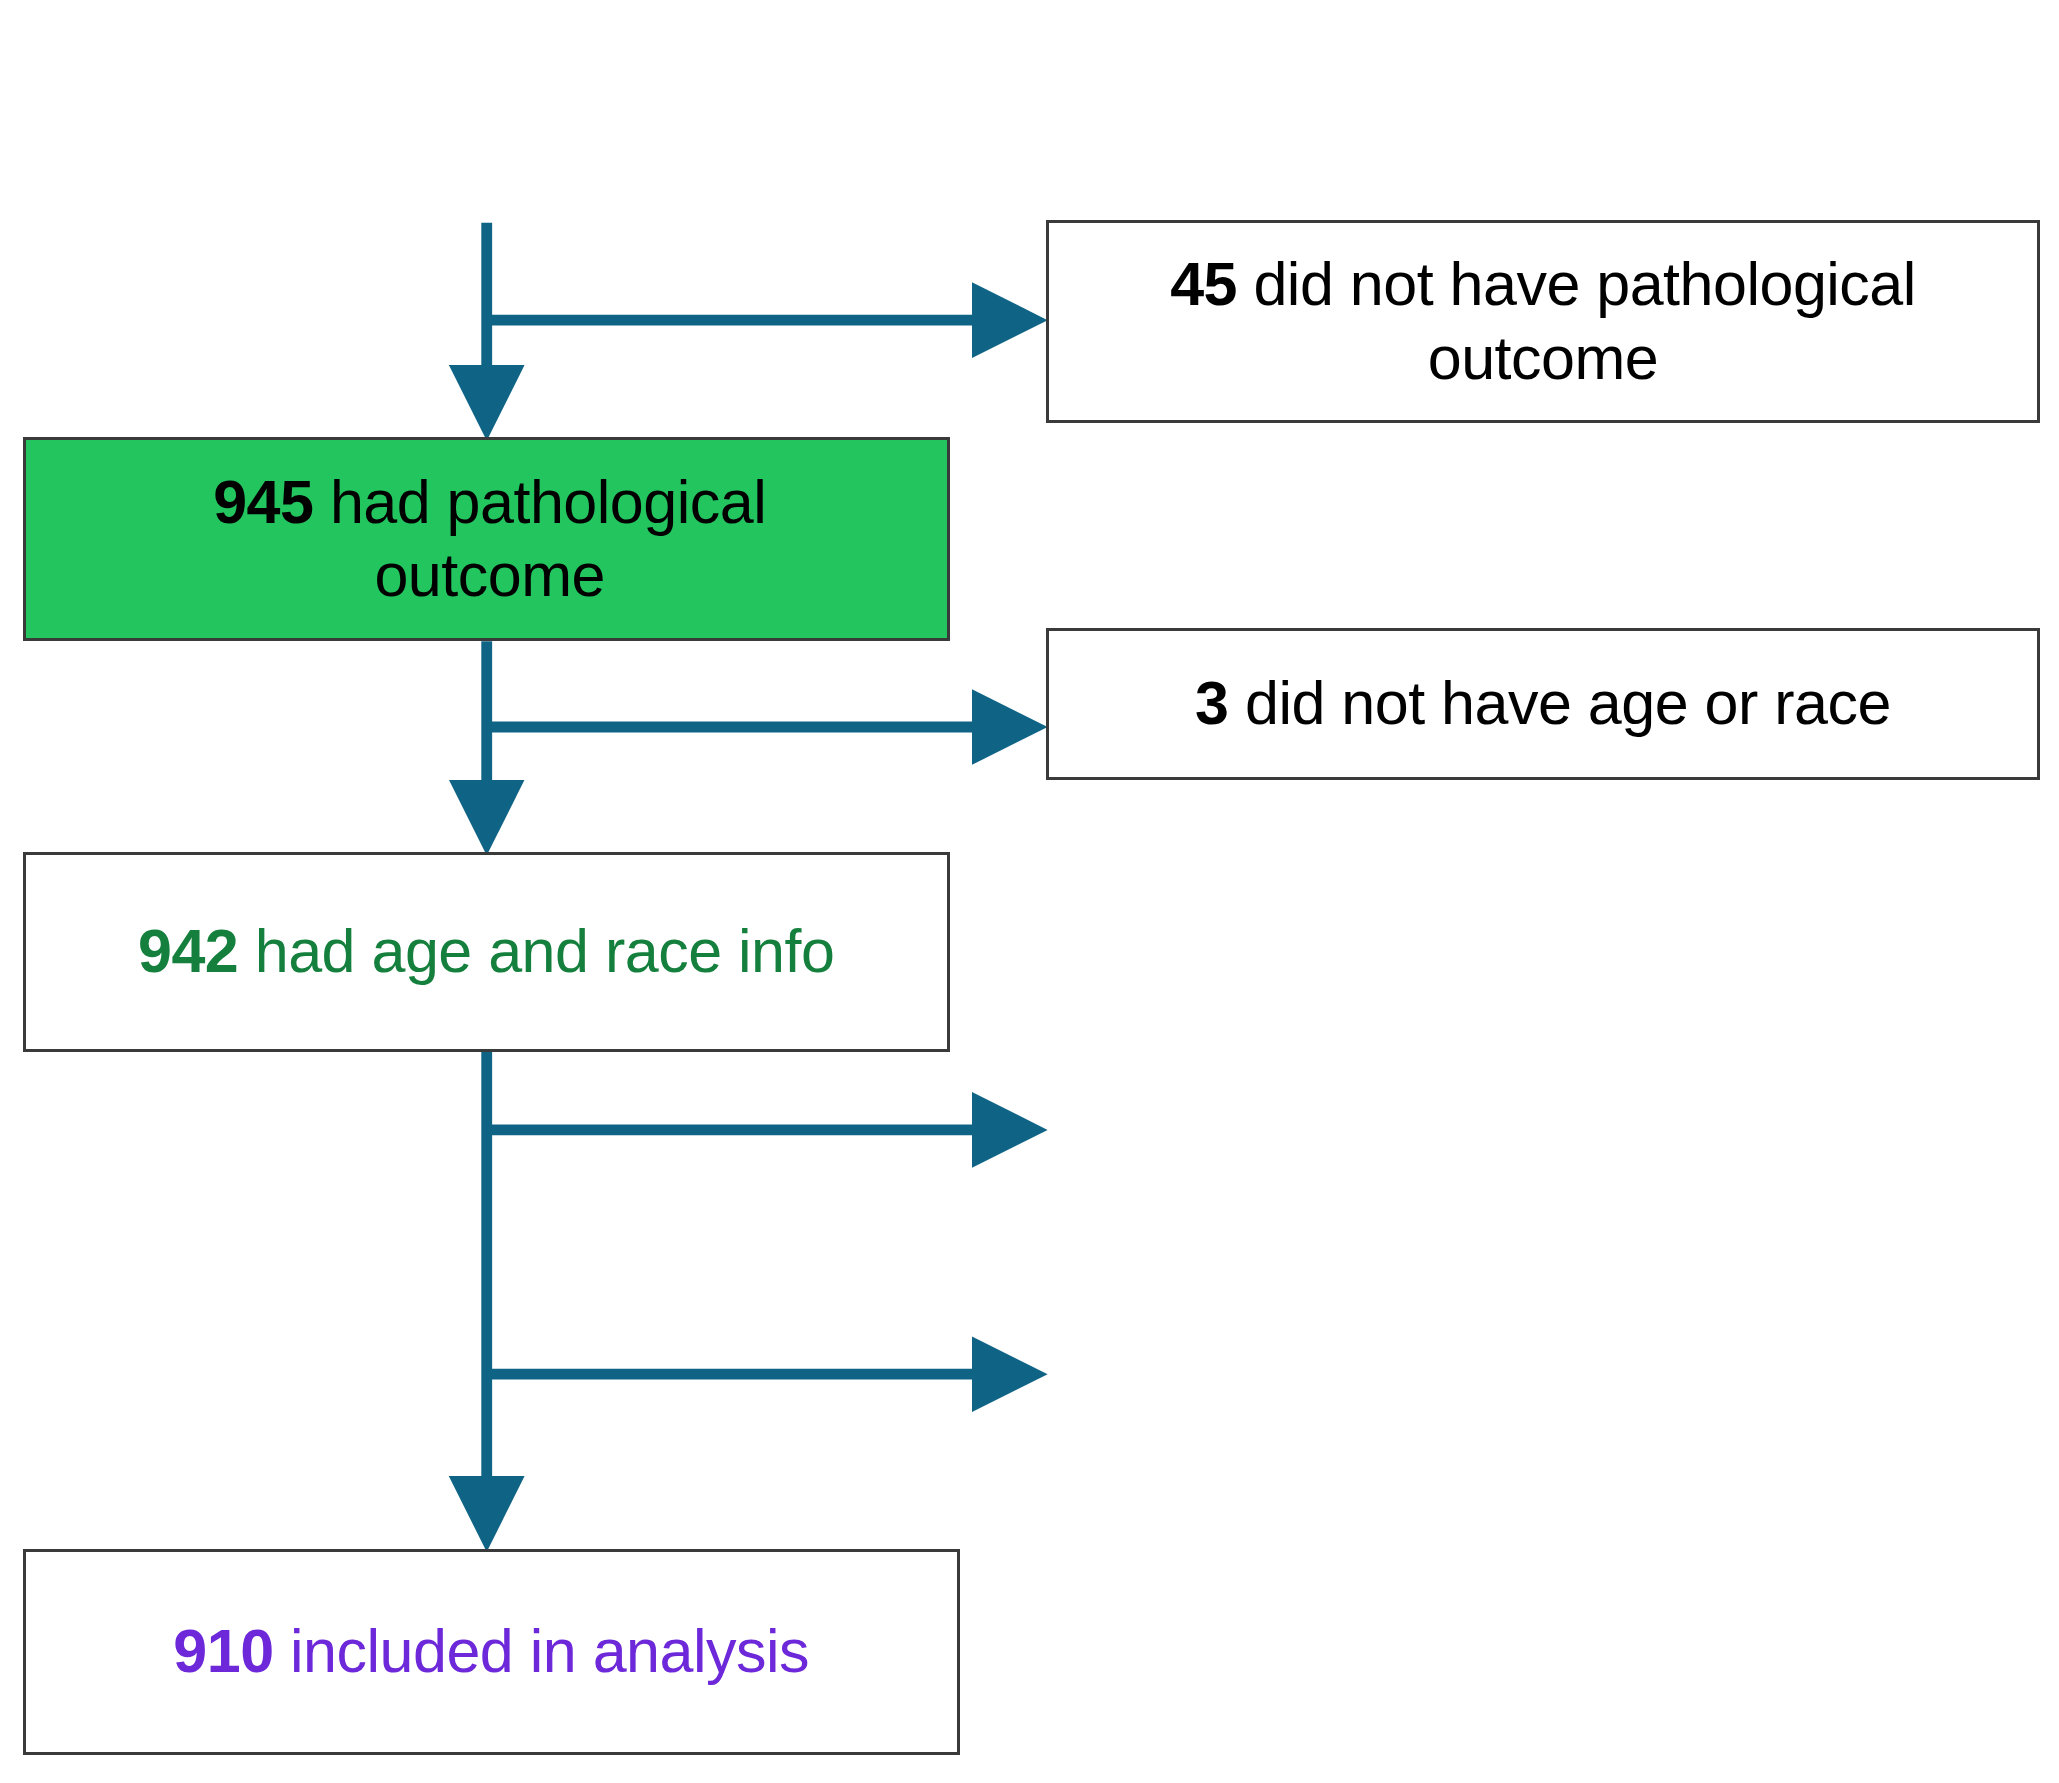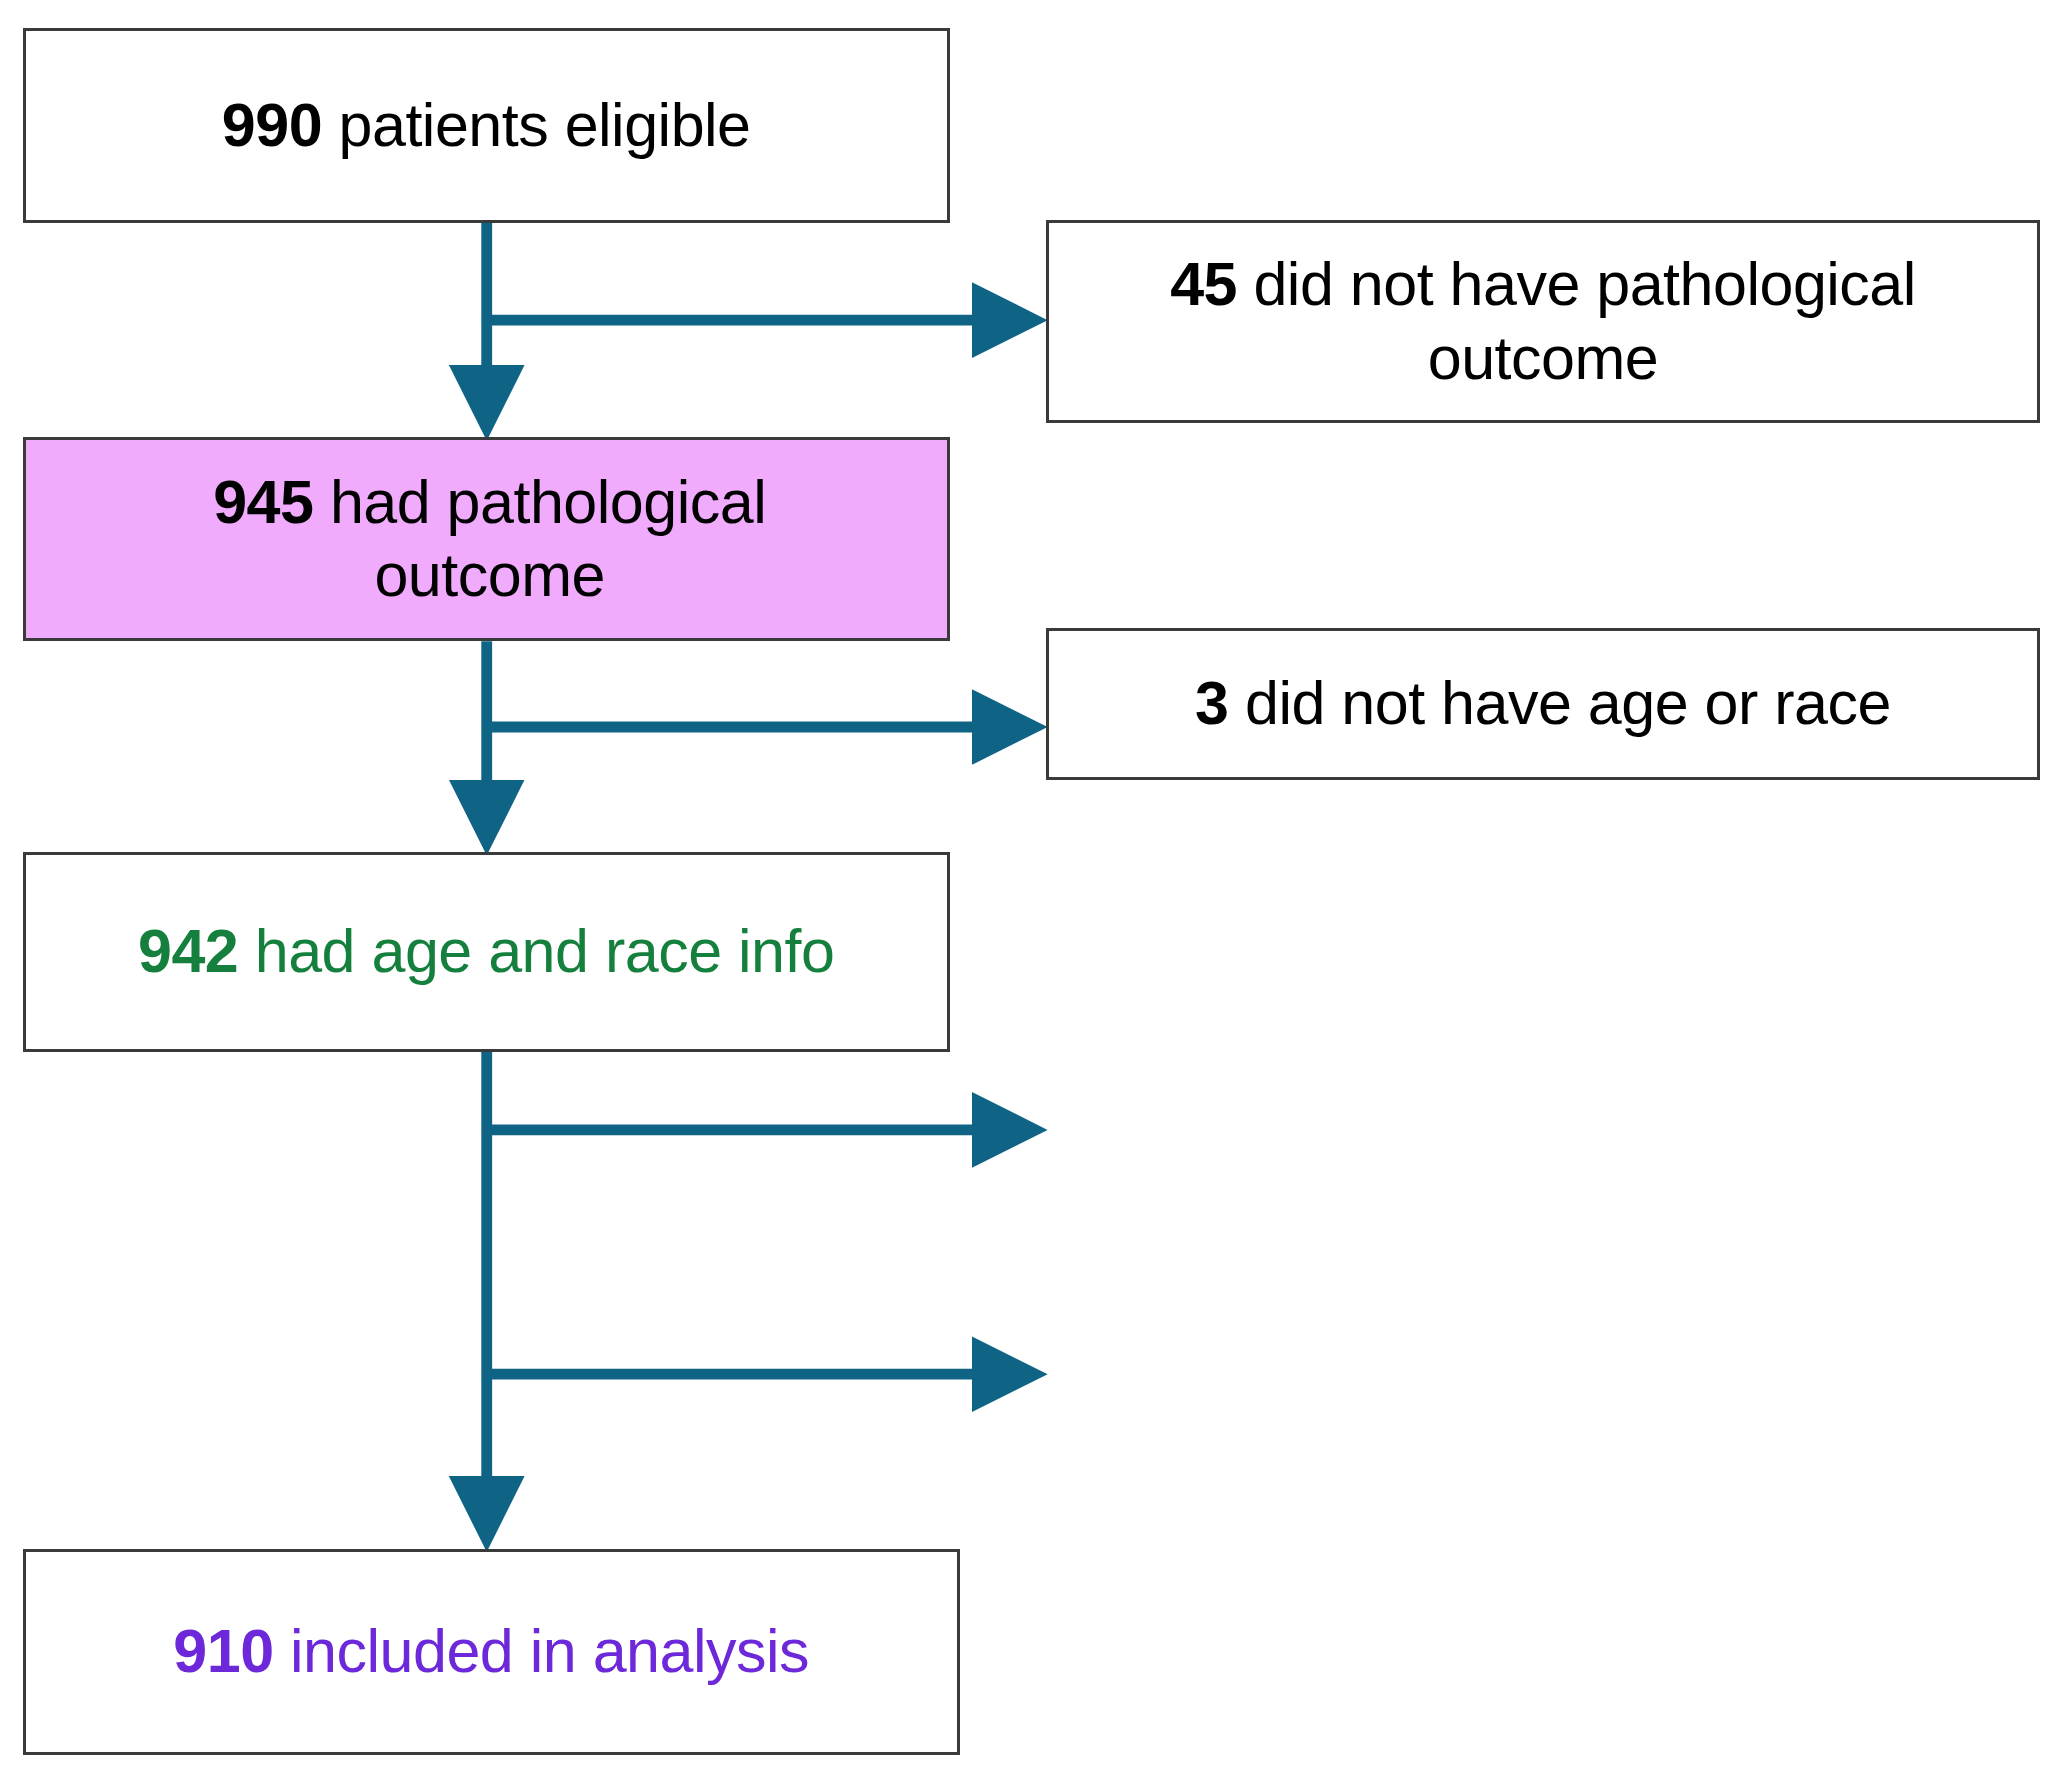--- a/index.html
+++ b/index.html
@@ -89,25 +89,22 @@
       <path d="M494,1068 L494,1560" stroke="#0F6486" stroke-width="11" fill="none" marker-end="url(#ah)"></path>
     </g>
     <g>
       <path d="M494,1147 L1048,1147" stroke="#0F6486" stroke-width="11" fill="none" marker-end="url(#ah)"></path>
     </g>
     <g>
       <path d="M494,1395 L1048,1395" stroke="#0F6486" stroke-width="11" fill="none" marker-end="url(#ah)"></path>
     </g>
   </svg>
 
-  <div class="node-box left-col" id="box-eligible" style="border-color: rgb(58, 58, 58); background: rgb(255, 255, 255);">
-    <div class="node-text" style="color: rgb(0, 0, 0);"><span class="num">990</span> patients eligible</div>
-  </div>
 
-  <div class="node-box left-col" id="box-pathology" style="border-color: rgb(58, 58, 58); background: #f0abfc; padding-left: 7px;">
+  <div class="node-box left-col" id="box-pathology" style="border-color: rgb(58, 58, 58); background: #22c55e; padding-left: 7px;">
     <div class="node-text" style="color: rgb(0, 0, 0);"><span class="num">945</span> had pathological
 outcome</div>
   </div>
 
   <div class="node-box left-col" id="box-agerace" style="border-color: rgb(58, 58, 58); background: rgb(255, 255, 255);">
     <div class="node-text" style="color: #15803d;"><span class="num">942</span> had age and race info</div>
   </div>
 
   <div class="node-box" id="box-included" style="border-color: rgb(58, 58, 58); background: rgb(255, 255, 255);">
     <div class="node-text" style="color: #6d28d9;"><span class="num">910</span> included in analysis</div>

